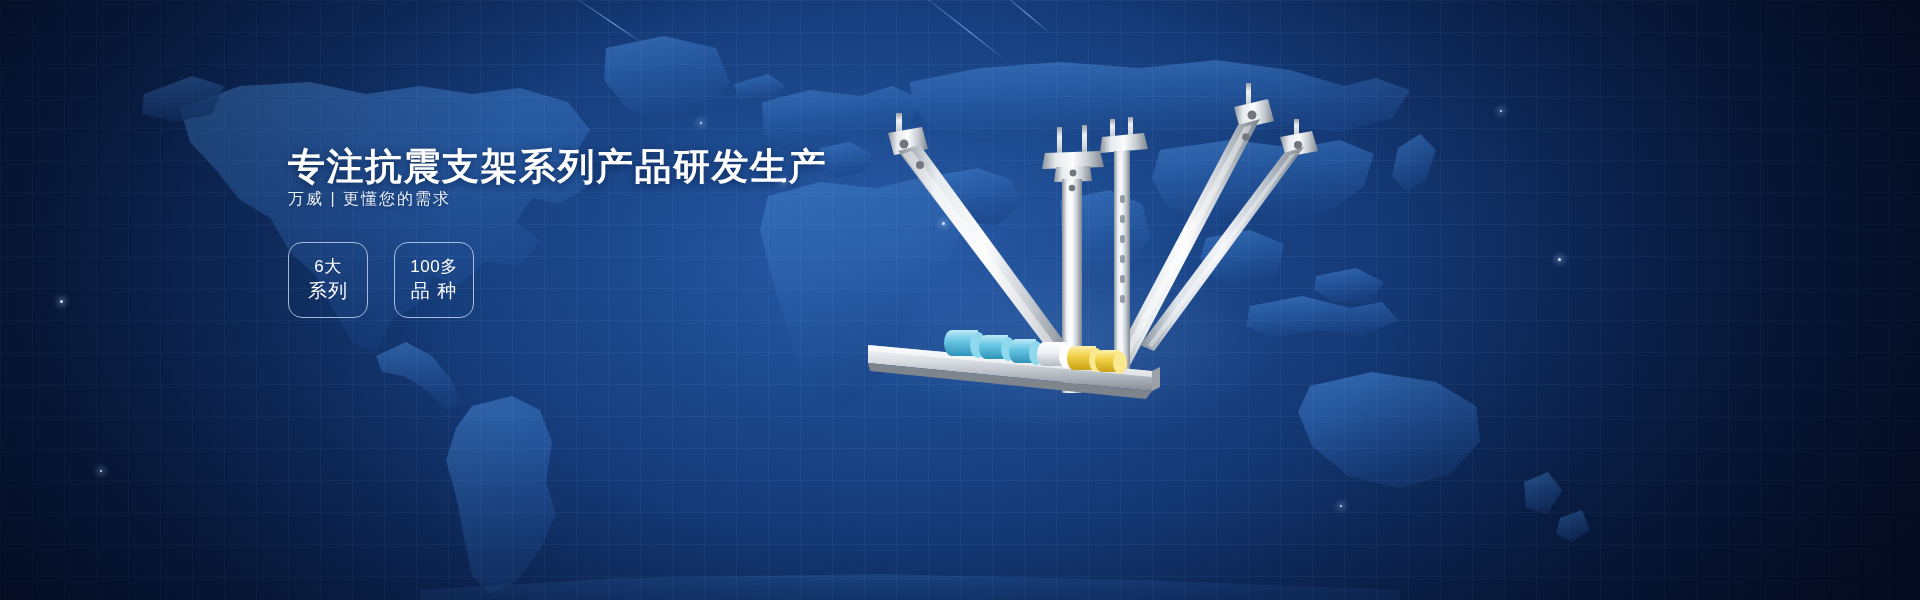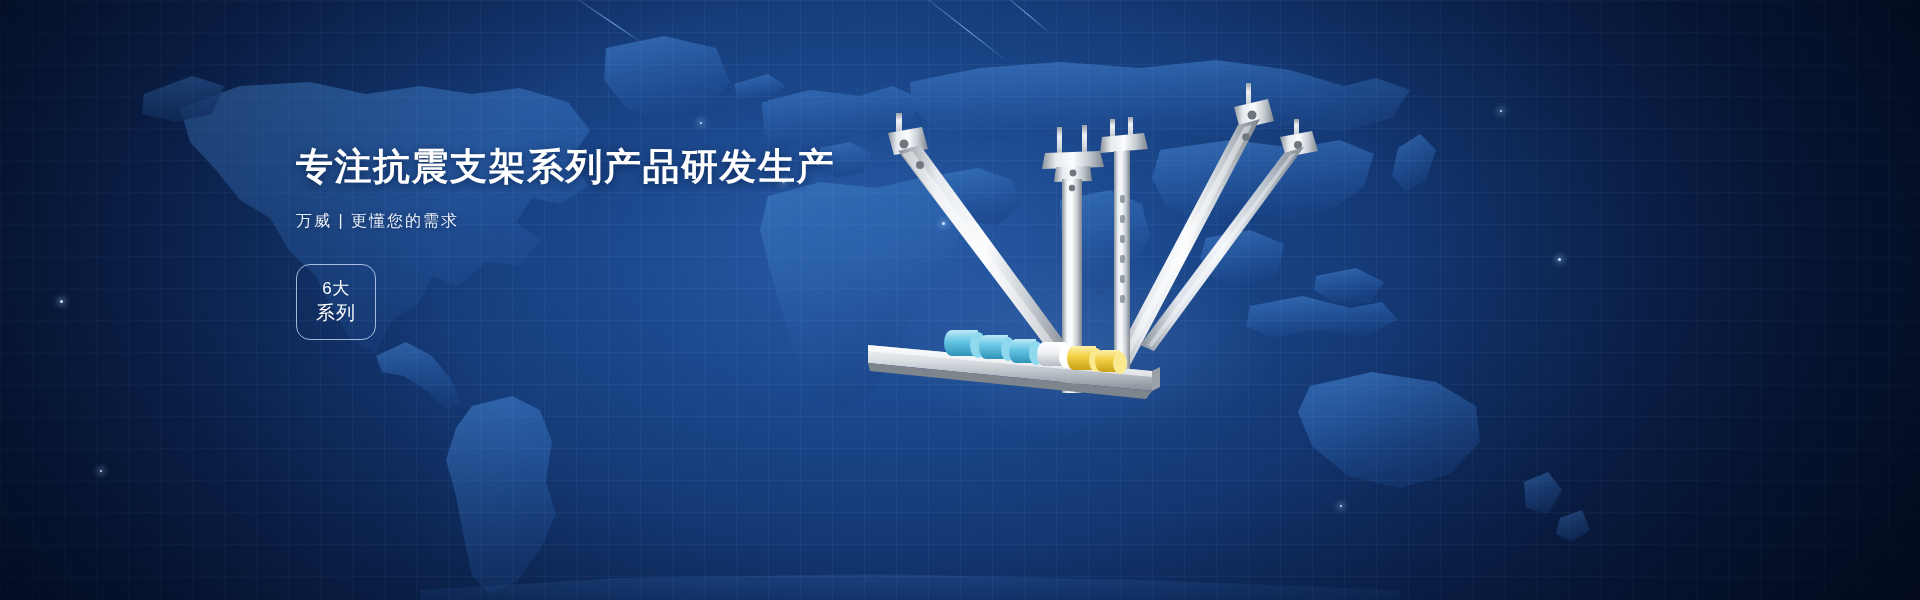--- a/index.html
+++ b/index.html
@@ -57,35 +57,34 @@
   .streak {
     position: absolute;
     height: 1px;
     background: linear-gradient(to right, rgba(120,180,255,0) 0%, rgba(150,200,255,0.75) 60%, rgba(180,220,255,0) 100%);
     pointer-events: none;
   }
 
   
   .textblock {
     position: absolute;
-    left: 296px;
+    left: 288px;
     top: 146px;
     width: 520px;
   }
   .headline {
     font-size: 37px;
     font-weight: bold;
     color: #ffffff;
     letter-spacing: 1.5px;
     line-height: 1.15;
     white-space: nowrap;
     text-shadow: 0 2px 8px rgba(0,16,50,0.6);
   }
   .subtitle {
-    margin-top: 22px;
     font-size: 16px;
     color: #e8f0fb;
     letter-spacing: 2.0px;
     white-space: nowrap;
     text-shadow: 0 1px 4px rgba(0,16,50,0.5);
   }
   .badges {
     margin-top: 32px;
     display: flex;
     gap: 26px;
@@ -330,16 +329,20 @@
   </div>
 
   <div class="textblock">
     <div class="headline">专注抗震支架系列产品研发生产</div>
     <div class="subtitle">万威 | 更懂您的需求</div>
     <div class="badges">
       <div class="badge">
         <span class="l1">6大</span>
         <span class="l2">系列</span>
       </div>
+      <div class="badge">
+        <span class="l1">100多</span>
+        <span class="l2">品 种</span>
+      </div>
     </div>
   </div>
 
 </div>
 
 </body></html>

